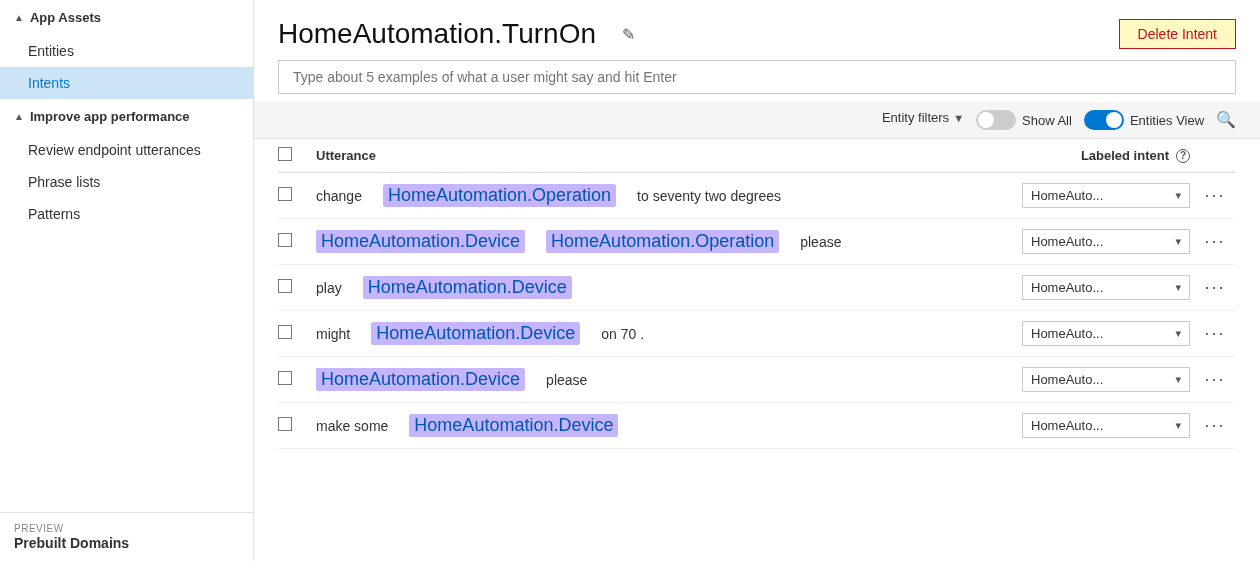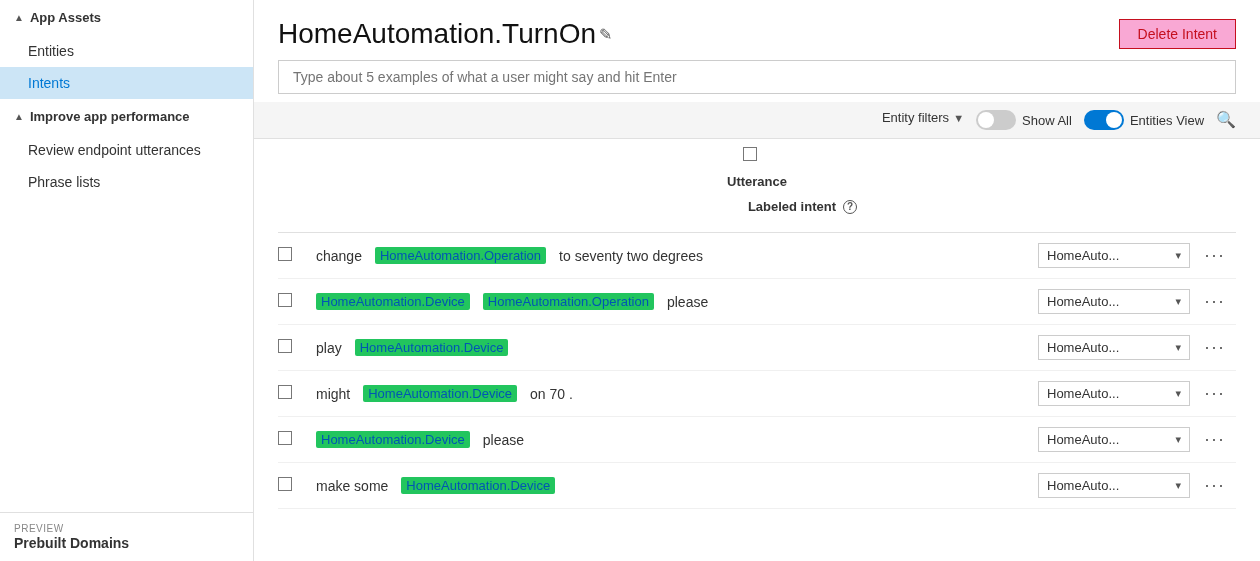--- a/index.html
+++ b/index.html
@@ -73,30 +73,30 @@
       align-items: center;
       justify-content: space-between;
       padding: 18px 24px 10px 24px;
     }
     .main-title {
       font-size: 28px;
       font-weight: 300;
       color: #111;
       display: flex;
       align-items: center;
-      gap: 3px;
+      gap: 26px;
     }
     .edit-icon {
       font-size: 16px;
       color: #555;
       cursor: pointer;
     }
     .delete-btn {
       border: 1px solid #c50f1f;
-      background: #f9a8d4;
+      background: #fef9c3;
       color: #c50f1f;
       padding: 6px 18px;
       font-size: 14px;
       cursor: pointer;
       font-family: 'Segoe UI', sans-serif;
     }
 
     .search-bar {
       margin: 0 24px 0 24px;
       border: 1px solid #ccc;
@@ -177,45 +177,44 @@
     }
     .table-header-row {
       display: flex;
       align-items: center;
       padding: 8px 0;
       border-bottom: 1px solid #e0e0e0;
       font-weight: 600;
       font-size: 13px;
       color: #333;
       gap: 10px;
-      flex-direction: column;
     }
     .col-check { width: 28px; min-width: 28px; }
     .col-utterance { flex: 1; }
     .col-intent { width: 200px; min-width: 200px; display: flex; align-items: center; gap: 4px; justify-content: flex-end; }
     .col-actions { width: 36px; min-width: 36px; }
 
     .utterance-row {
       display: flex;
       align-items: center;
       padding: 10px 0;
       border-bottom: 1px solid #f0f0f0;
       gap: 10px;
     }
-    .utterance-text { flex: 1; font-size: 14px; color: #333; display: flex; align-items: center; flex-wrap: wrap; gap: 13px; }
+    .utterance-text { flex: 1; font-size: 14px; color: #333; display: flex; align-items: center; flex-wrap: wrap; gap: 21px; }
     .entity-tag {
-      background: #22c55e;
+      background: #c4b5fd;
       color: #0056b3;
       padding: 1px 5px;
       border-radius: 2px;
-      font-size: 13px;
+      font-size: 18px;
       white-space: nowrap;
     }
     .intent-select {
-      width: 152px;
+      width: 168px;
       padding: 4px 8px;
       border: 1px solid #ccc;
       font-size: 13px;
       background: #fff;
       display: flex;
       align-items: center;
       justify-content: space-between;
       cursor: pointer;
       color: #333;
     }
@@ -268,20 +267,23 @@
 
   <div class="sidebar-section-header">
     <span class="chevron">▲</span>
     <span>Improve app performance</span>
   </div>
   <div class="sidebar-item">
     <span>Review endpoint utterances</span>
   </div>
   <div class="sidebar-item">
     <span>Phrase lists</span>
+  </div>
+  <div class="sidebar-item">
+    <span>Patterns</span>
   </div>
 
   <div class="sidebar-bottom">
     <span class="preview-label">PREVIEW</span>
     <span class="domain-label">Prebuilt Domains</span>
   </div>
 </nav>
 
 <main class="main">
   <div class="main-header">

